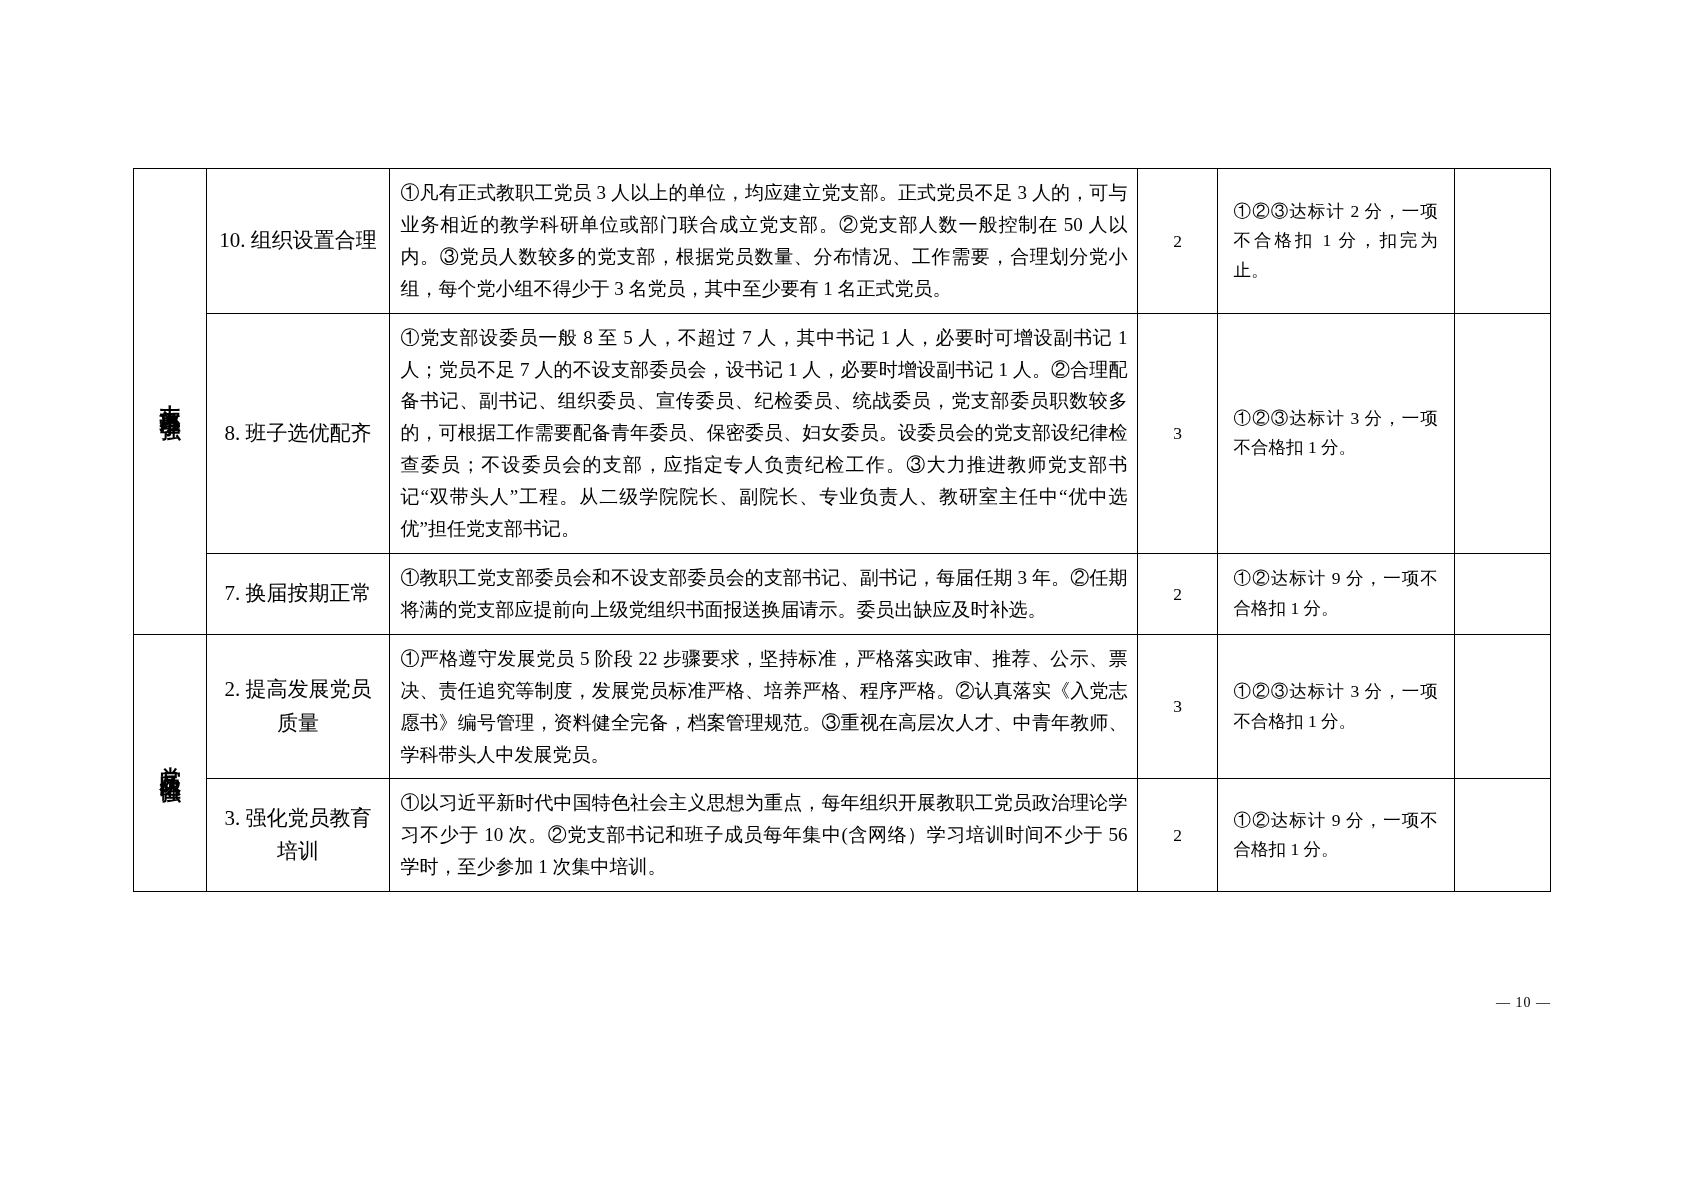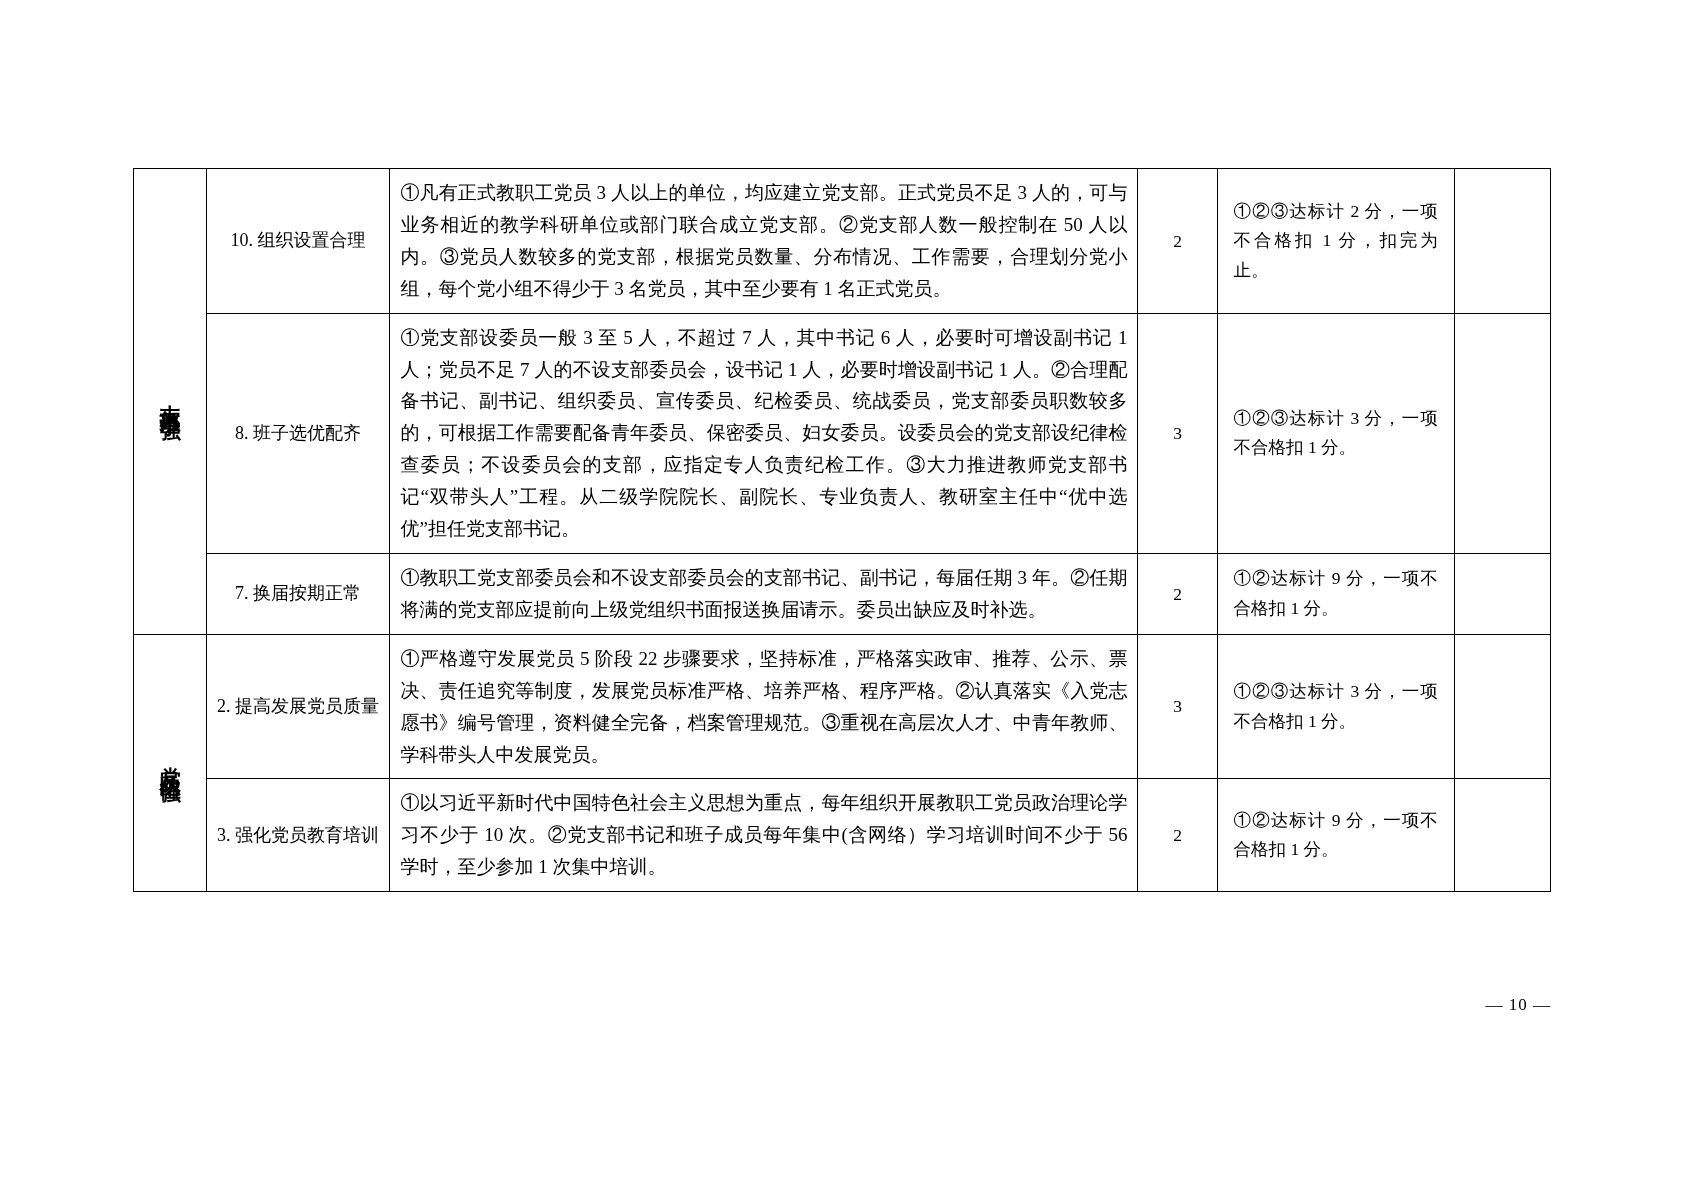--- a/index.html
+++ b/index.html
@@ -54,21 +54,21 @@
   .group-text {
     writing-mode: vertical-rl;
     text-orientation: upright;
     display: inline-block;
     line-height: 1.28;
     letter-spacing: 4px;
     white-space: nowrap;
   }
   td.item-cell {
     text-align: center;
-    font-size: 18px;
+    font-size: 21px;
     line-height: 1.6;
     padding: 6px 9px;
   }
   td.desc-cell {
     text-align: justify;
     text-justify: inter-ideograph;
     font-size: 19px;
     line-height: 1.68;
     padding: 8px 10px;
   }
@@ -82,21 +82,21 @@
     font-size: 17.5px;
     line-height: 1.68;
     padding: 8px 16px;
   }
   td.last-cell { }
 
   .page-number {
     position: absolute;
     right: 133px;
     top: 995px;
-    font-size: 17px;
+    font-size: 14px;
     letter-spacing: 1px;
     font-family: "Liberation Serif", "DejaVu Serif", serif;
   }
 </style>
 </head>
 <body>
 
 <div class="page">
 
   <table class="doc-table">
@@ -112,21 +112,21 @@
       <tr>
         <td class="group-cell" rowspan="3"><span class="group-text">支部班子强</span></td>
         <td class="item-cell">10. 组织设置合理</td>
         <td class="desc-cell">①凡有正式教职工党员 3 人以上的单位，均应建立党支部。正式党员不足 3 人的，可与业务相近的教学科研单位或部门联合成立党支部。②党支部人数一般控制在 50 人以内。③党员人数较多的党支部，根据党员数量、分布情况、工作需要，合理划分党小组，每个党小组不得少于 3 名党员，其中至少要有 1 名正式党员。</td>
         <td class="score-cell">2</td>
         <td class="std-cell">①②③达标计 2 分，一项不合格扣 1 分，扣完为止。</td>
         <td class="last-cell"></td>
       </tr>
       <tr>
         <td class="item-cell">8. 班子选优配齐</td>
-        <td class="desc-cell">①党支部设委员一般 3 至 5 人，不超过 7 人，其中书记 6 人，必要时可增设副书记 1 人；党员不足 7 人的不设支部委员会，设书记 1 人，必要时增设副书记 1 人。②合理配备书记、副书记、组织委员、宣传委员、纪检委员、统战委员，党支部委员职数较多的，可根据工作需要配备青年委员、保密委员、妇女委员。设委员会的党支部设纪律检查委员；不设委员会的支部，应指定专人负责纪检工作。③大力推进教师党支部书记“双带头人”工程。从二级学院院长、副院长、专业负责人、教研室主任中“优中选优”担任党支部书记。</td>
+        <td class="desc-cell">①党支部设委员一般 8 至 5 人，不超过 7 人，其中书记 1 人，必要时可增设副书记 1 人；党员不足 7 人的不设支部委员会，设书记 1 人，必要时增设副书记 1 人。②合理配备书记、副书记、组织委员、宣传委员、纪检委员、统战委员，党支部委员职数较多的，可根据工作需要配备青年委员、保密委员、妇女委员。设委员会的党支部设纪律检查委员；不设委员会的支部，应指定专人负责纪检工作。③大力推进教师党支部书记“双带头人”工程。从二级学院院长、副院长、专业负责人、教研室主任中“优中选优”担任党支部书记。</td>
         <td class="score-cell">3</td>
         <td class="std-cell">①②③达标计 3 分，一项不合格扣 1 分。</td>
         <td class="last-cell"></td>
       </tr>
       <tr>
         <td class="item-cell">7. 换届按期正常</td>
         <td class="desc-cell">①教职工党支部委员会和不设支部委员会的支部书记、副书记，每届任期 3 年。②任期将满的党支部应提前向上级党组织书面报送换届请示。委员出缺应及时补选。</td>
         <td class="score-cell">2</td>
         <td class="std-cell">①②达标计 9 分，一项不合格扣 1 分。</td>
         <td class="last-cell"></td>

